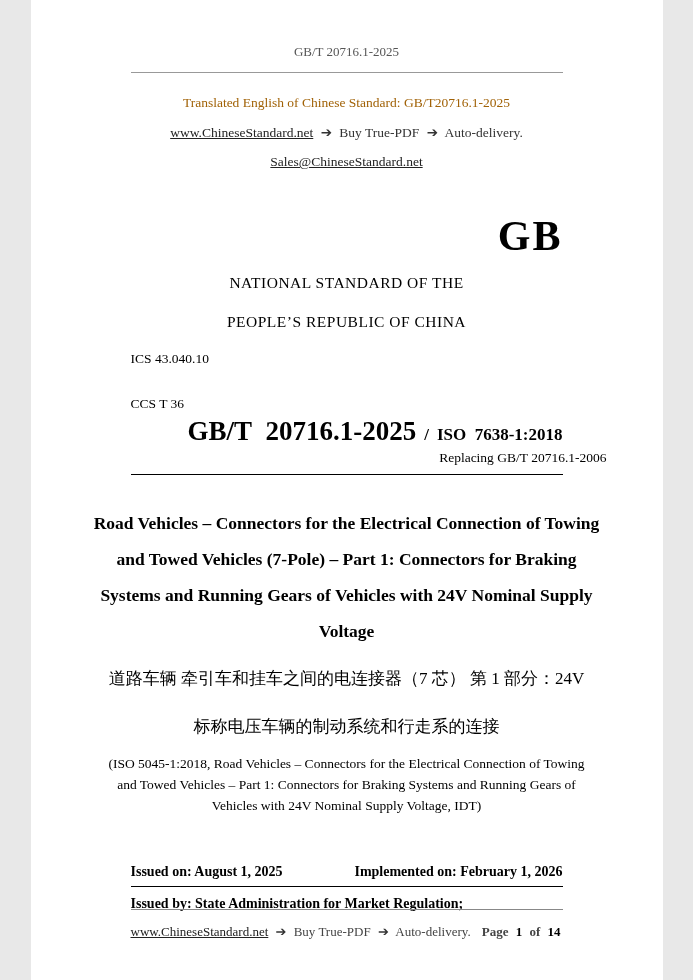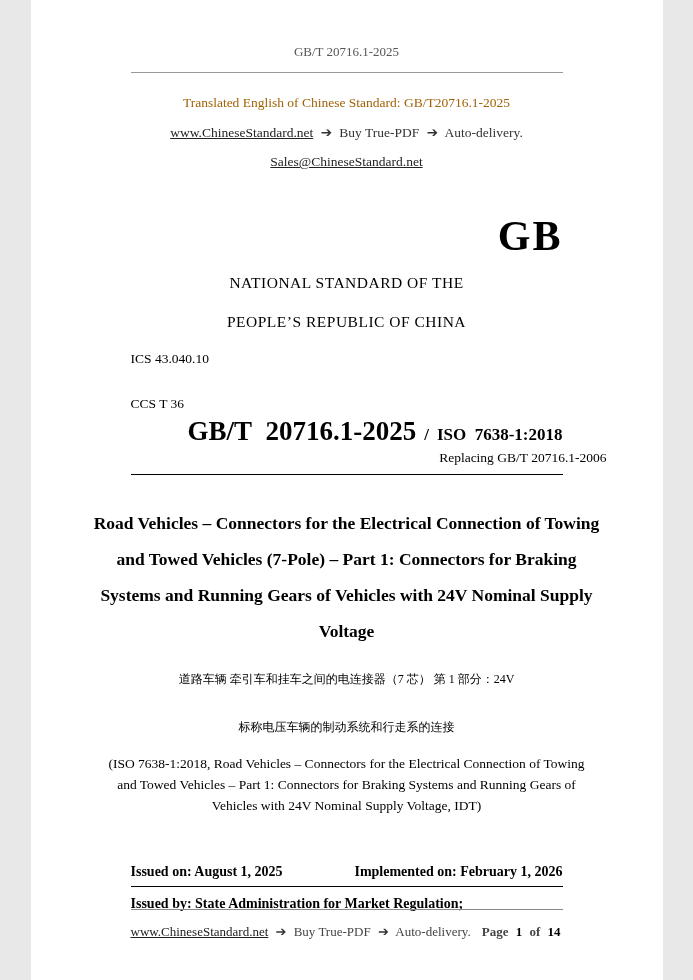--- a/index.html
+++ b/index.html
@@ -55,21 +55,21 @@
   .replacing { margin-top: 3px; text-align: right; padding-right: 56px; font-size: 13.5px; }
 
   .title-en {
     width: 510px;
     margin: 30px auto 0;
     text-align: center;
     font-size: 17.5px;
     font-weight: bold;
     line-height: 36px;
   }
-  .title-zh { text-align: center; font-size: 12px; line-height: 48px; }
+  .title-zh { text-align: center; font-size: 17px; line-height: 48px; }
   .title-zh.z1 { margin-top: 6px; }
   .idt-note {
     width: 486px;
     margin: 2px auto 0;
     text-align: center;
     font-size: 13.5px;
     line-height: 21px;
   }
 
   .issue-row {
@@ -134,21 +134,21 @@
   </div>
   <div class="replacing">Replacing  GB/T  20716.1-2006</div>
 
   <div class="rule dark"></div>
 
   <div class="title-en">Road Vehicles – Connectors for the Electrical Connection of Towing and Towed Vehicles (7-Pole) – Part 1: Connectors for Braking Systems and Running Gears of Vehicles with 24V Nominal Supply Voltage</div>
 
   <div class="title-zh z1">道路车辆 牵引车和挂车之间的电连接器（7 芯） 第 1 部分：24V</div>
   <div class="title-zh z2">标称电压车辆的制动系统和行走系的连接</div>
 
-  <div class="idt-note">(ISO 7638-1:2018, Road Vehicles – Connectors for the Electrical Connection of Towing and Towed Vehicles – Part 1: Connectors for Braking Systems and Running Gears of Vehicles with 24V Nominal Supply Voltage, IDT)</div>
+  <div class="idt-note">(ISO 5045-1:2018, Road Vehicles – Connectors for the Electrical Connection of Towing and Towed Vehicles – Part 1: Connectors for Braking Systems and Running Gears of Vehicles with 24V Nominal Supply Voltage, IDT)</div>
 
   <div class="issue-row">
     <span>Issued on: August 1, 2025</span>
     <span>Implemented on: February 1, 2026</span>
   </div>
   <div class="rule issue"></div>
 
   <div class="issued-by">Issued by: State Administration for Market Regulation;</div>
 
   <div class="rule footer-rule"></div>

